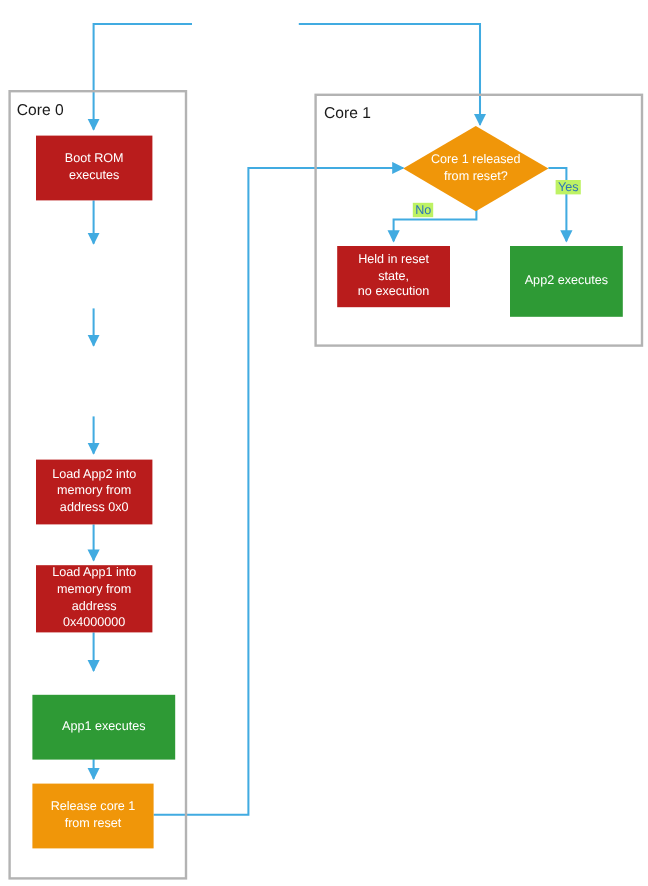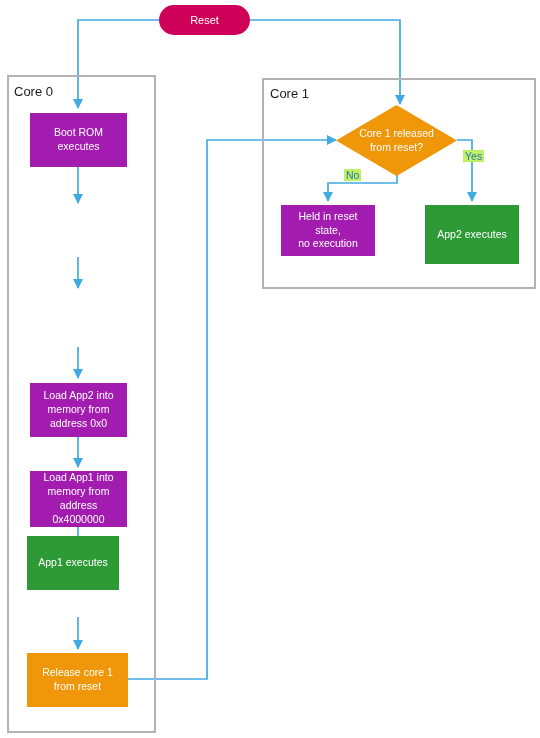--- a/index.html
+++ b/index.html
@@ -45,21 +45,21 @@
     display: flex;
     align-items: center;
     justify-content: center;
     text-align: center;
     color: #ffffff;
     font-size: 10.5px;
     line-height: 1.32;
     padding: 2px 4px;
     white-space: pre-line;
   }
-  .node.blue   { background: #a21caf; }
+  .node.blue   { background: #b91c1c; }
   .node.green  { background: #2E9A35; }
   .node.orange { background: #F09609; }
   .node.pill {
     background: #CE0058;
     border-radius: 999px;
     font-size: 11px;
   }
   .diamond-wrap {
     position: absolute;
   }
@@ -121,37 +121,36 @@
       <path d="M457,140 L472,140 L472,201" marker-end="url(#arrow)"></path>
     </g>
   </svg>
 
   <div class="group-box" style="left:7px; top:75px; width:149px; height:658px;"></div>
   <div class="group-label" style="left:14px; top:84px;">Core 0</div>
 
   <div class="group-box" style="left:262px; top:78px; width:274px; height:211px;"></div>
   <div class="group-label" style="left:270px; top:86px;">Core 1</div>
 
-  <div class="node pill" style="left:159px; top:5px; width:91px; height:30px;">Reset</div>
 
   <div class="node blue" style="left:30px; top:113px; width:97px; height:54px;">Boot ROM
 executes</div>
 
 
 
   <div class="node blue" style="left:30px; top:383px; width:97px; height:54px;">Load App2 into
 memory from
 address 0x0</div>
 
   <div class="node blue" style="left:30px; top:471px; width:97px; height:56px;">Load App1 into
 memory from
 address
 0x4000000</div>
 
-  <div class="node green" style="left:27px; top:536px; width:92px; height:54px;">App1 executes</div>
+  <div class="node green" style="left:27px; top:579px; width:119px; height:54px;">App1 executes</div>
 
   <div class="node orange" style="left:27px; top:653px; width:101px; height:54px;">Release core 1
 from reset</div>
 
   <div class="diamond-wrap" style="left:336px; top:105px; width:121px; height:71px;">
     <svg width="121" height="71" viewBox="0 0 121 71">
       <polygon points="60.5,0 121,35.5 60.5,71 0,35.5" fill="#F09609"></polygon>
     </svg>
     <div class="diamond-text">Core 1 released
 from reset?</div>

